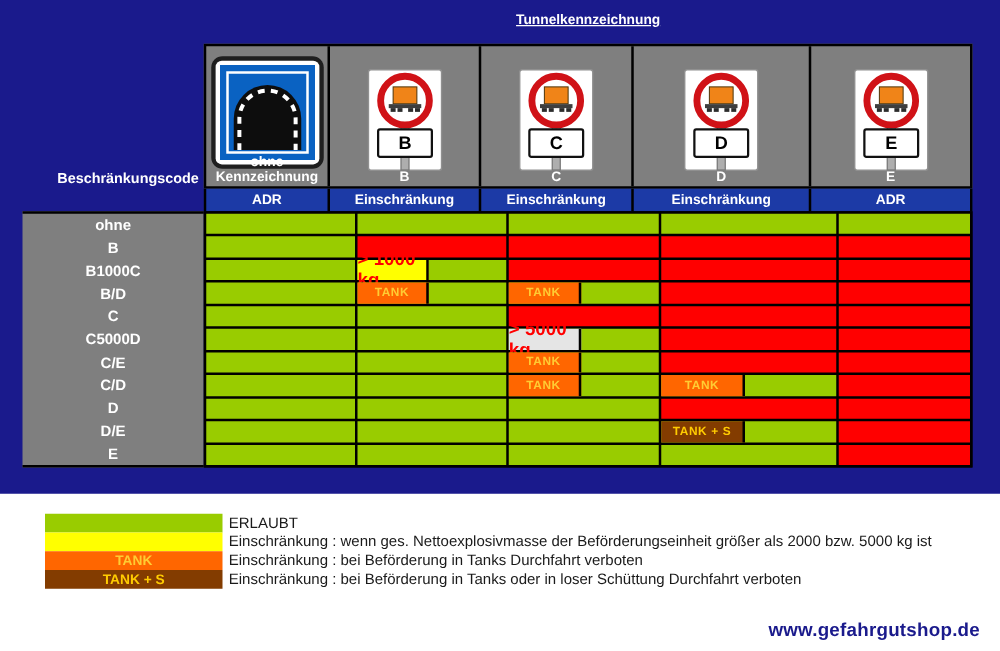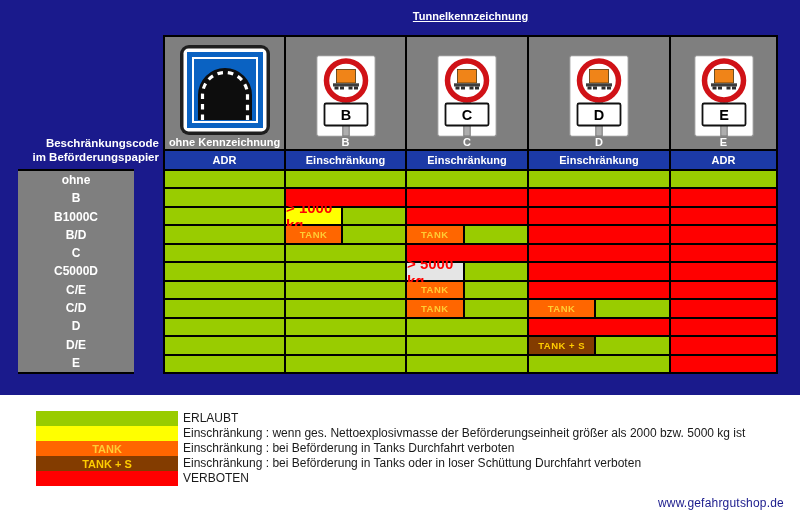--- a/index.html
+++ b/index.html
@@ -21,42 +21,42 @@
   
   .signs-row {
     position:absolute; left:163px; top:35px; width:615px; height:116px;
     display:flex; background:#7F7F7F; border:2px solid #000; box-sizing:border-box;
   }
   .sign-cell {
     position:relative; display:flex; justify-content:center; align-items:flex-start;
     border-right:2px solid #000; box-sizing:border-box;
   }
   .sign-cell:last-child { border-right:none; }
-  .w1{width:121px;} .w2{width:121px;} .w3{width:122px;} .w4{width:142px;} .w5{flex:1;}
+  .w1{width:99px;} .w2{width:121px;} .w3{width:122px;} .w4{width:142px;} .w5{flex:1;}
   .sign-caption {
     position:absolute; bottom:1px; left:0; width:100%;
     text-align:center; color:#fff; font-weight:bold; font-size:11px;
   }
   .svg-tunnel { margin-top:7px; }
   .svg-truck  { margin-top:18px; }
   
   .band {
     position:absolute; left:163px; top:151px; width:615px; height:18px;
     display:flex; background:#1C3AA6;
     border-left:2px solid #000; border-right:2px solid #000; box-sizing:border-box;
   }
   .band-cell {
     display:flex; align-items:center; justify-content:center;
     color:#fff; font-weight:bold; font-size:11px;
     border-right:2px solid #000; box-sizing:border-box;
   }
   .band-cell:last-child { border-right:none; }
   
   .row-labels {
-    position:absolute; left:18px; top:169px; width:116px; height:205px;
+    position:absolute; left:18px; top:169px; width:145px; height:205px;
     box-sizing:border-box; border-top:2px solid #000; border-bottom:2px solid #000;
     background:#7F7F7F; display:flex; flex-direction:column;
   }
   .row-label {
     flex:1; display:flex; align-items:center; justify-content:center;
     color:#fff; font-weight:bold; font-size:12px;
   }
   
   .grid {
     position:absolute; left:163px; top:169px; width:615px; height:205px;
@@ -77,33 +77,32 @@
   .legend { position:absolute; left:36px; top:16px; }
   .legend-row { display:flex; height:15px; align-items:center; }
   .legend-swatch {
     width:142px; height:15px; flex:0 0 142px;
     display:flex; align-items:center; justify-content:center;
     font-size:11px; font-weight:bold;
   }
   .legend-text { margin-left:5px; font-size:12px; color:#1a1a1a; white-space:nowrap; line-height:15px; }
   .url {
     position:absolute; right:16px; top:101px;
-    font-size:12px; font-weight:normal; color:#1A1A8C; letter-spacing:0.2px;
+    font-size:15px; font-weight:bold; color:#1A1A8C; letter-spacing:0.2px;
   }
 </style>
 </head>
 <body>
 
 <div class="stage">
 
   <div class="title">Tunnelkennzeichnung</div>
 
   <div class="left-header">
     <div>Beschränkungscode</div>
-    <div>im Beförderungspapier</div>
   </div>
 
   <div class="signs-row">
 
     <div class="sign-cell w1">
       <svg class="svg-tunnel" width="92" height="92" viewBox="0 0 92 92">
         <rect x="1" y="1" width="90" height="90" rx="9" fill="#1f1f1f"></rect>
         <rect x="4.5" y="4.5" width="83" height="83" rx="5" fill="#ffffff"></rect>
         <rect x="8" y="8" width="76" height="76" fill="#0A62C2"></rect>
         <rect x="14" y="14" width="64" height="64" fill="none" stroke="#ffffff" stroke-width="2"></rect>
@@ -289,21 +288,17 @@
           <div class="legend-text">Einschränkung : wenn ges. Nettoexplosivmasse der Beförderungseinheit größer als 2000 bzw. 5000 kg ist</div>
         </div>
         <div class="legend-row">
           <div class="legend-swatch" style="background: rgb(255, 102, 0); color: rgb(255, 204, 51);">TANK</div>
           <div class="legend-text">Einschränkung : bei Beförderung in Tanks Durchfahrt verboten</div>
         </div>
         <div class="legend-row">
           <div class="legend-swatch" style="background: rgb(131, 60, 0); color: rgb(255, 204, 0);">TANK + S</div>
           <div class="legend-text">Einschränkung : bei Beförderung in Tanks oder in loser Schüttung Durchfahrt verboten</div>
         </div>
-        <div class="legend-row">
-          <div class="legend-swatch" style="background: rgb(255, 0, 0);"></div>
-          <div class="legend-text">VERBOTEN</div>
-        </div>
       </div>
     <div class="url">www.gefahrgutshop.de</div>
   </div>
 
 </div>
 
 </body></html>

